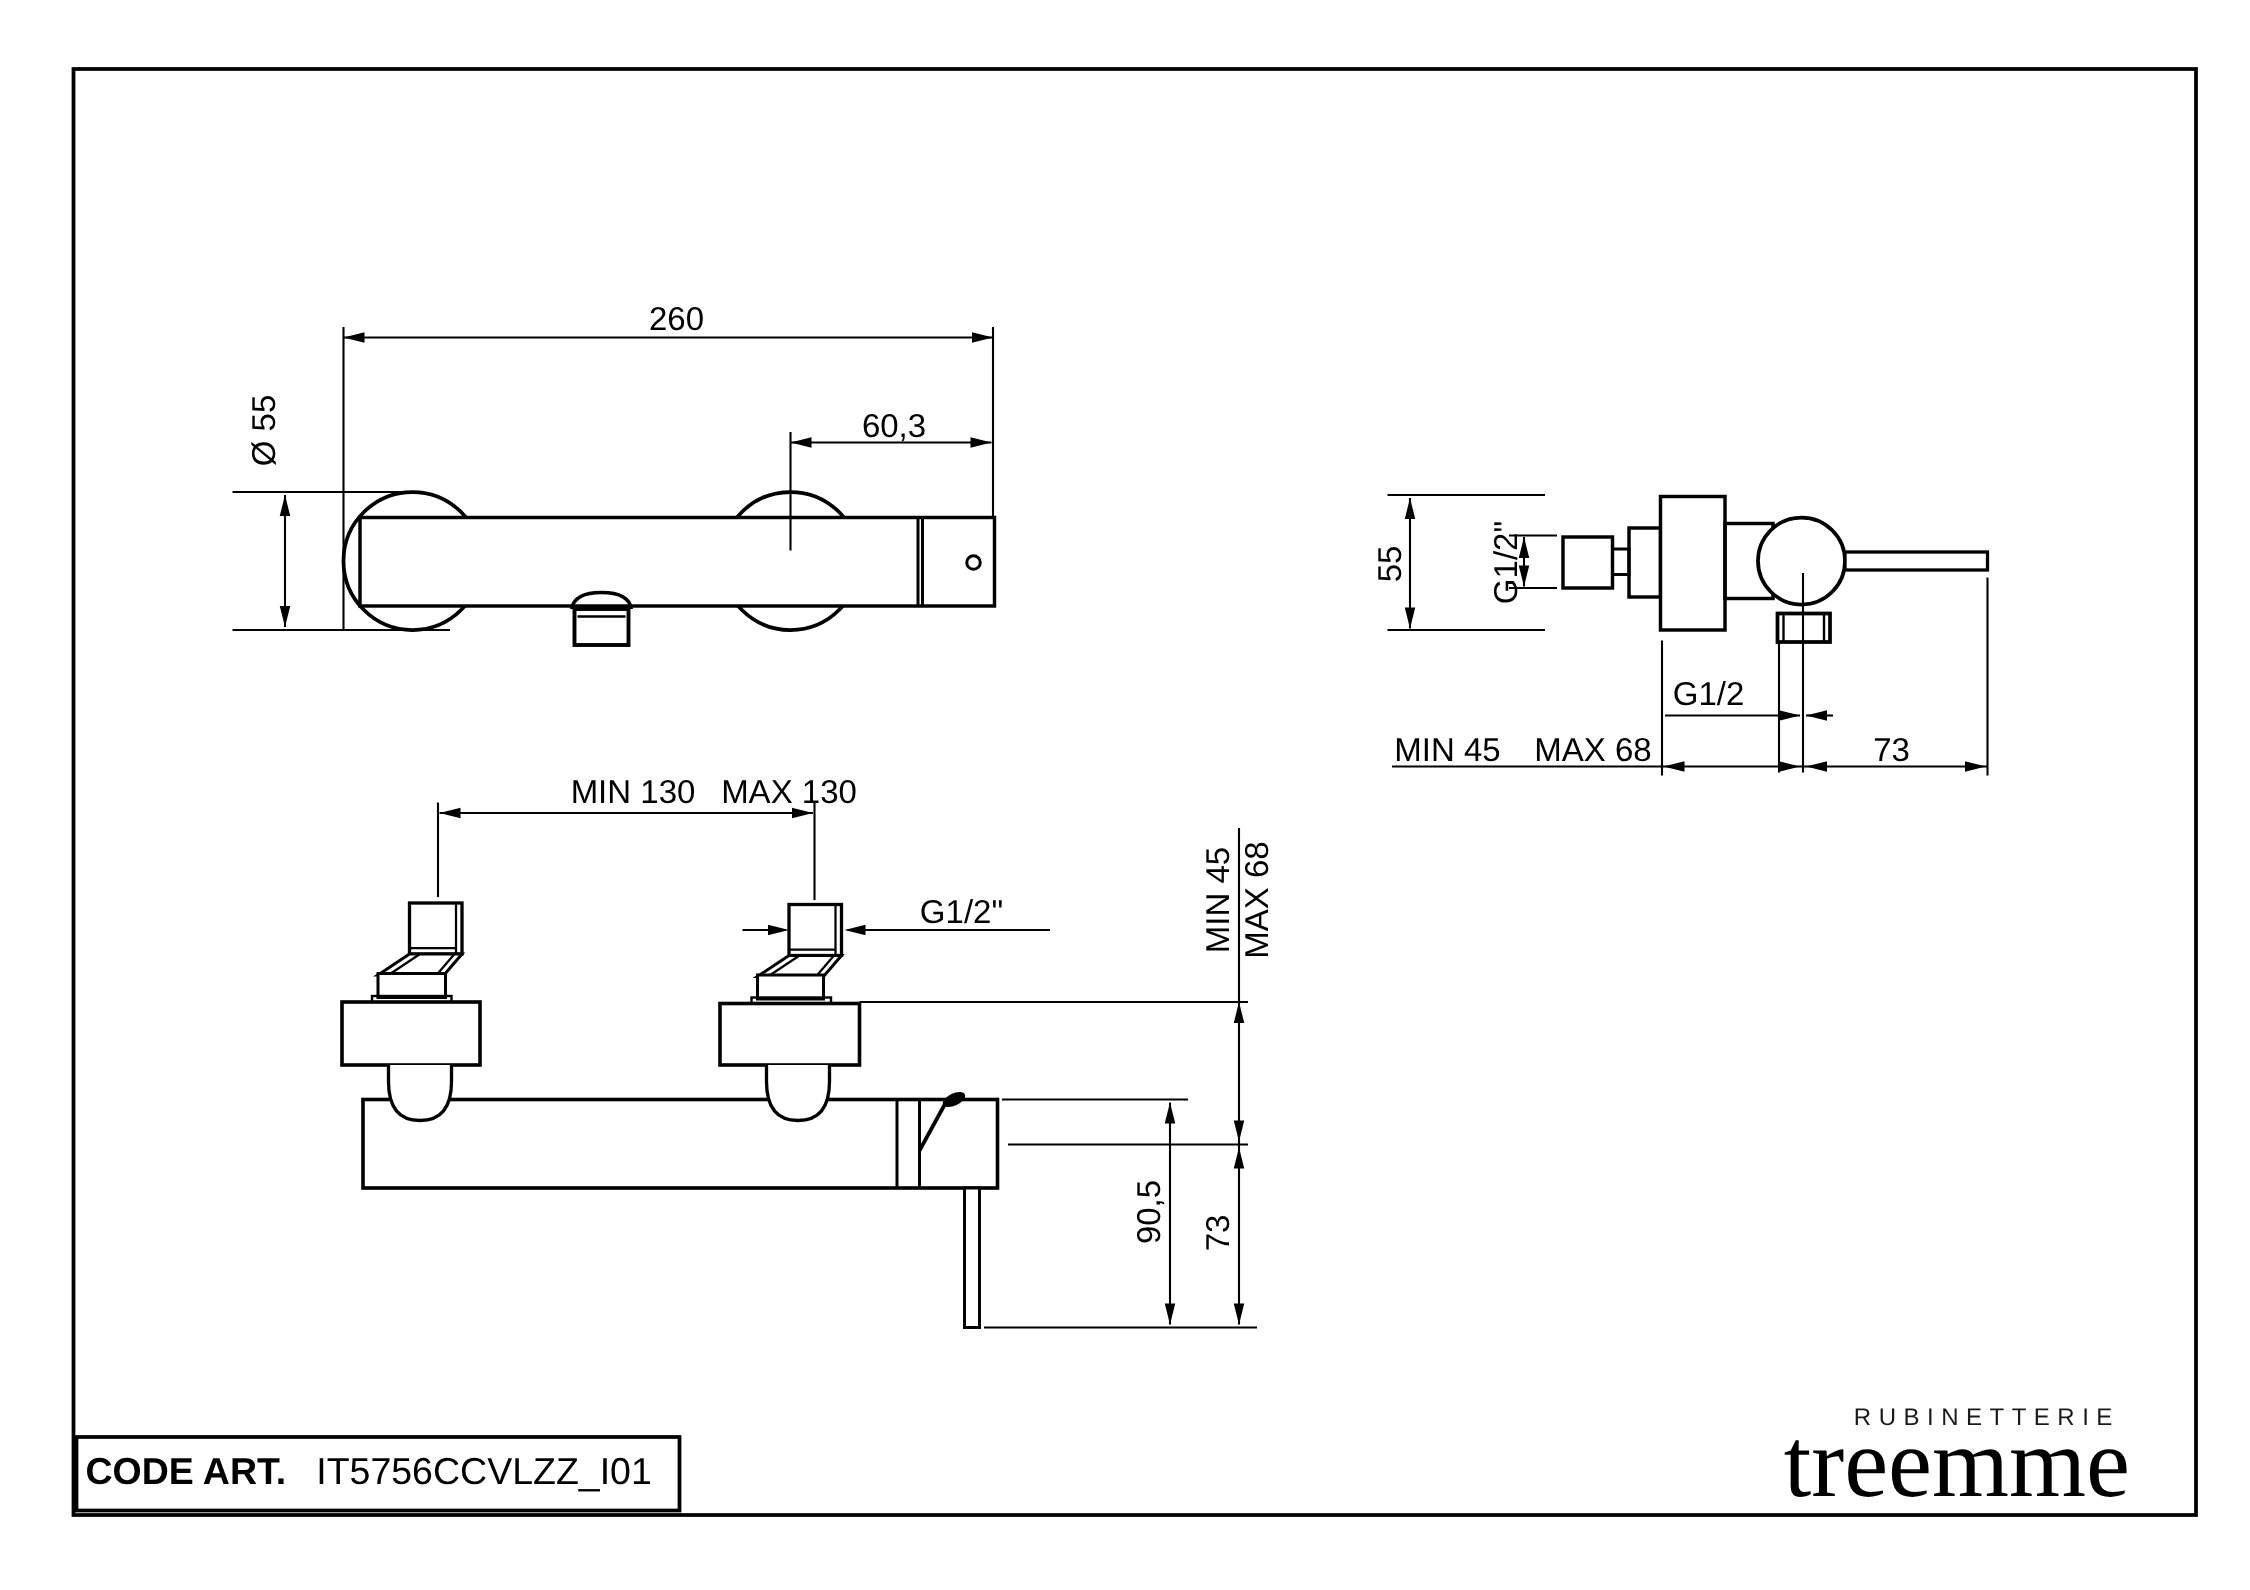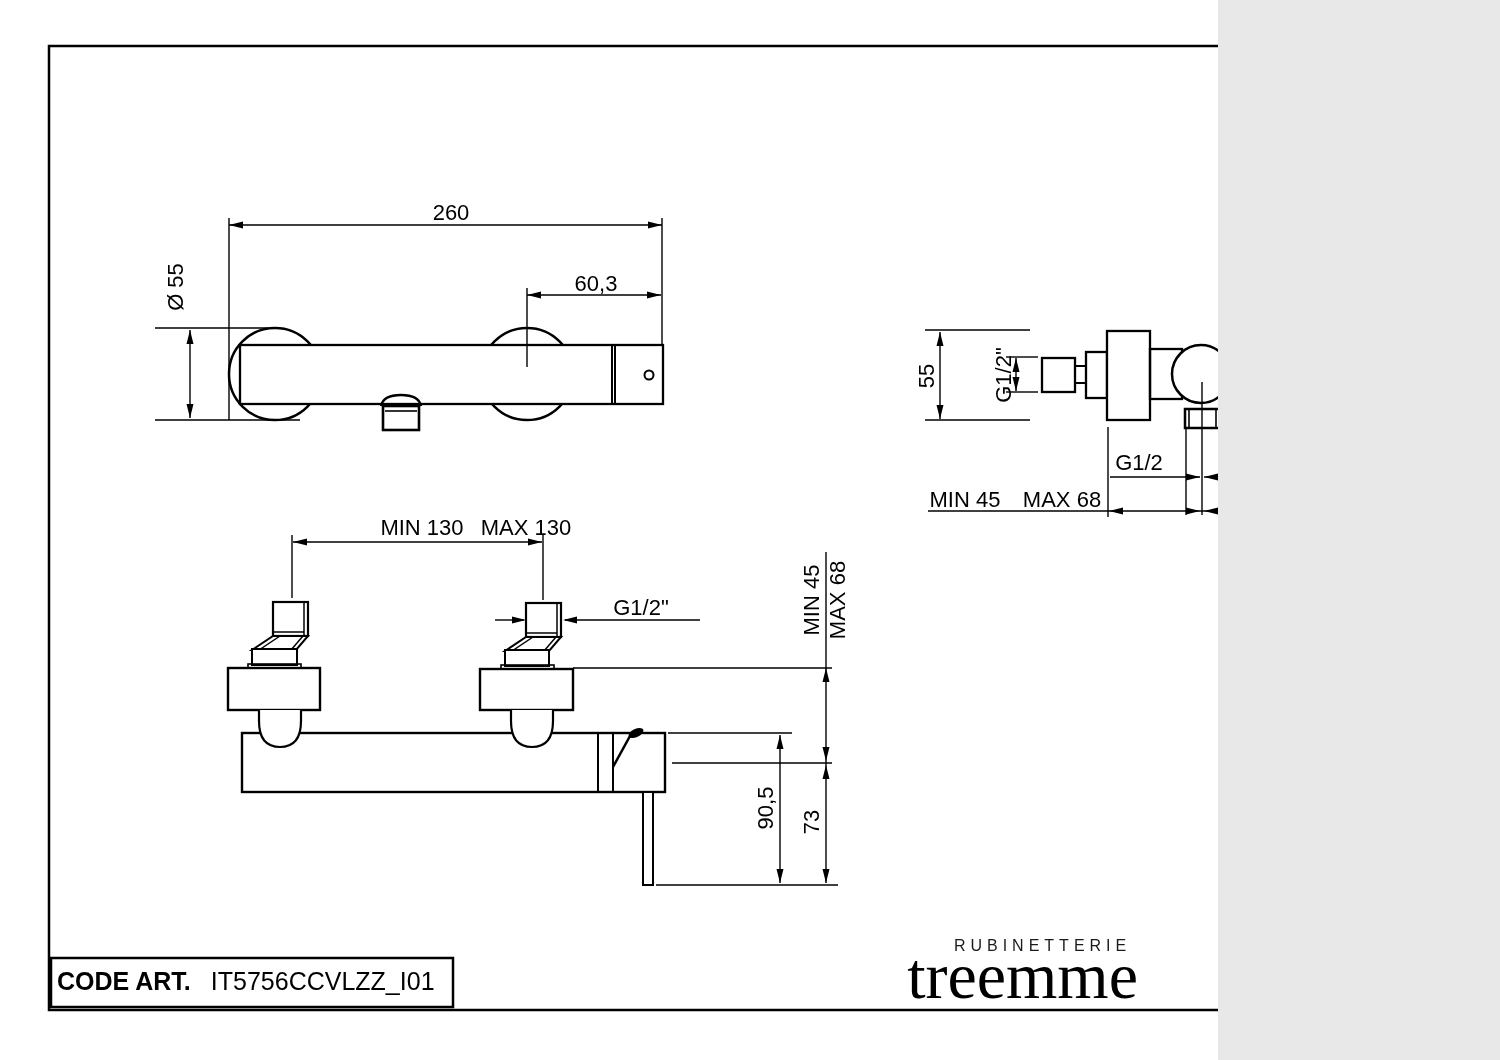--- a/index.html
+++ b/index.html
@@ -1,17 +1,17 @@
 <!DOCTYPE html>
 <html><head>
 <meta charset="utf-8">
 <style>
   html,body { margin:0; padding:0; background:#e8e8e8; }
   .sheet {
-    position:relative; width:1218px; height:1060px; background:#ffffff;
+    position:relative; width:1500px; height:1060px; background:#ffffff;
     font-family:"Liberation Sans", sans-serif; color:#000; overflow:hidden;
   }
   svg.lines { position:absolute; left:0; top:0; }
   .dim {
     position:absolute; font-size:22px; line-height:22px; white-space:nowrap;
     transform:translate(-50%,-50%); color:#000;
   }
   .dim.rot { transform:translate(-50%,-50%) rotate(-90deg); }
   .codebox-text {
     position:absolute; left:57px; top:970px; display:flex; gap:20px;

